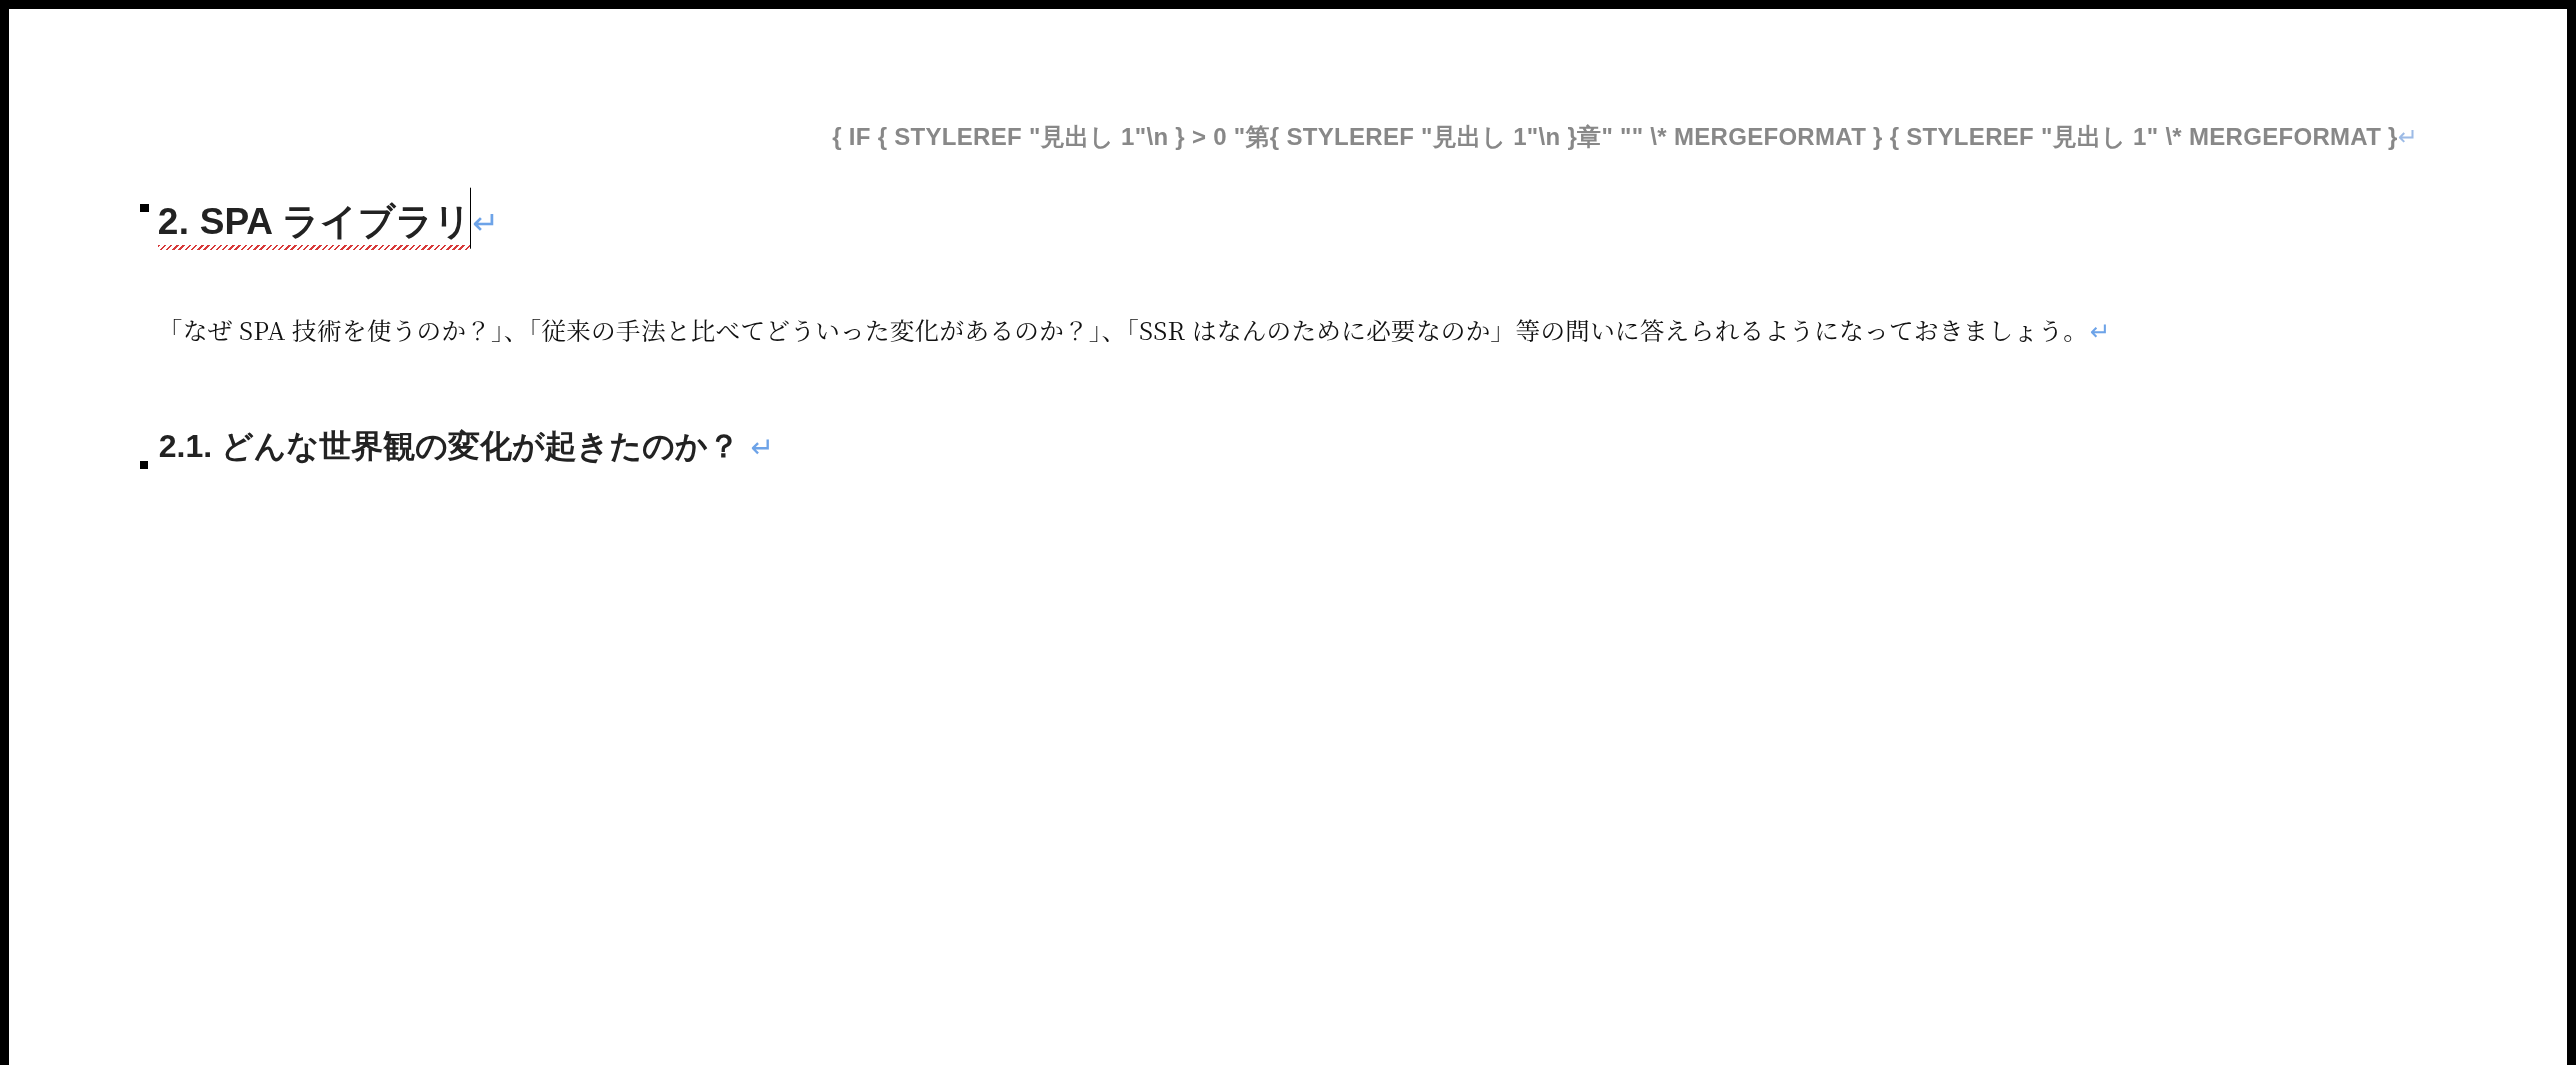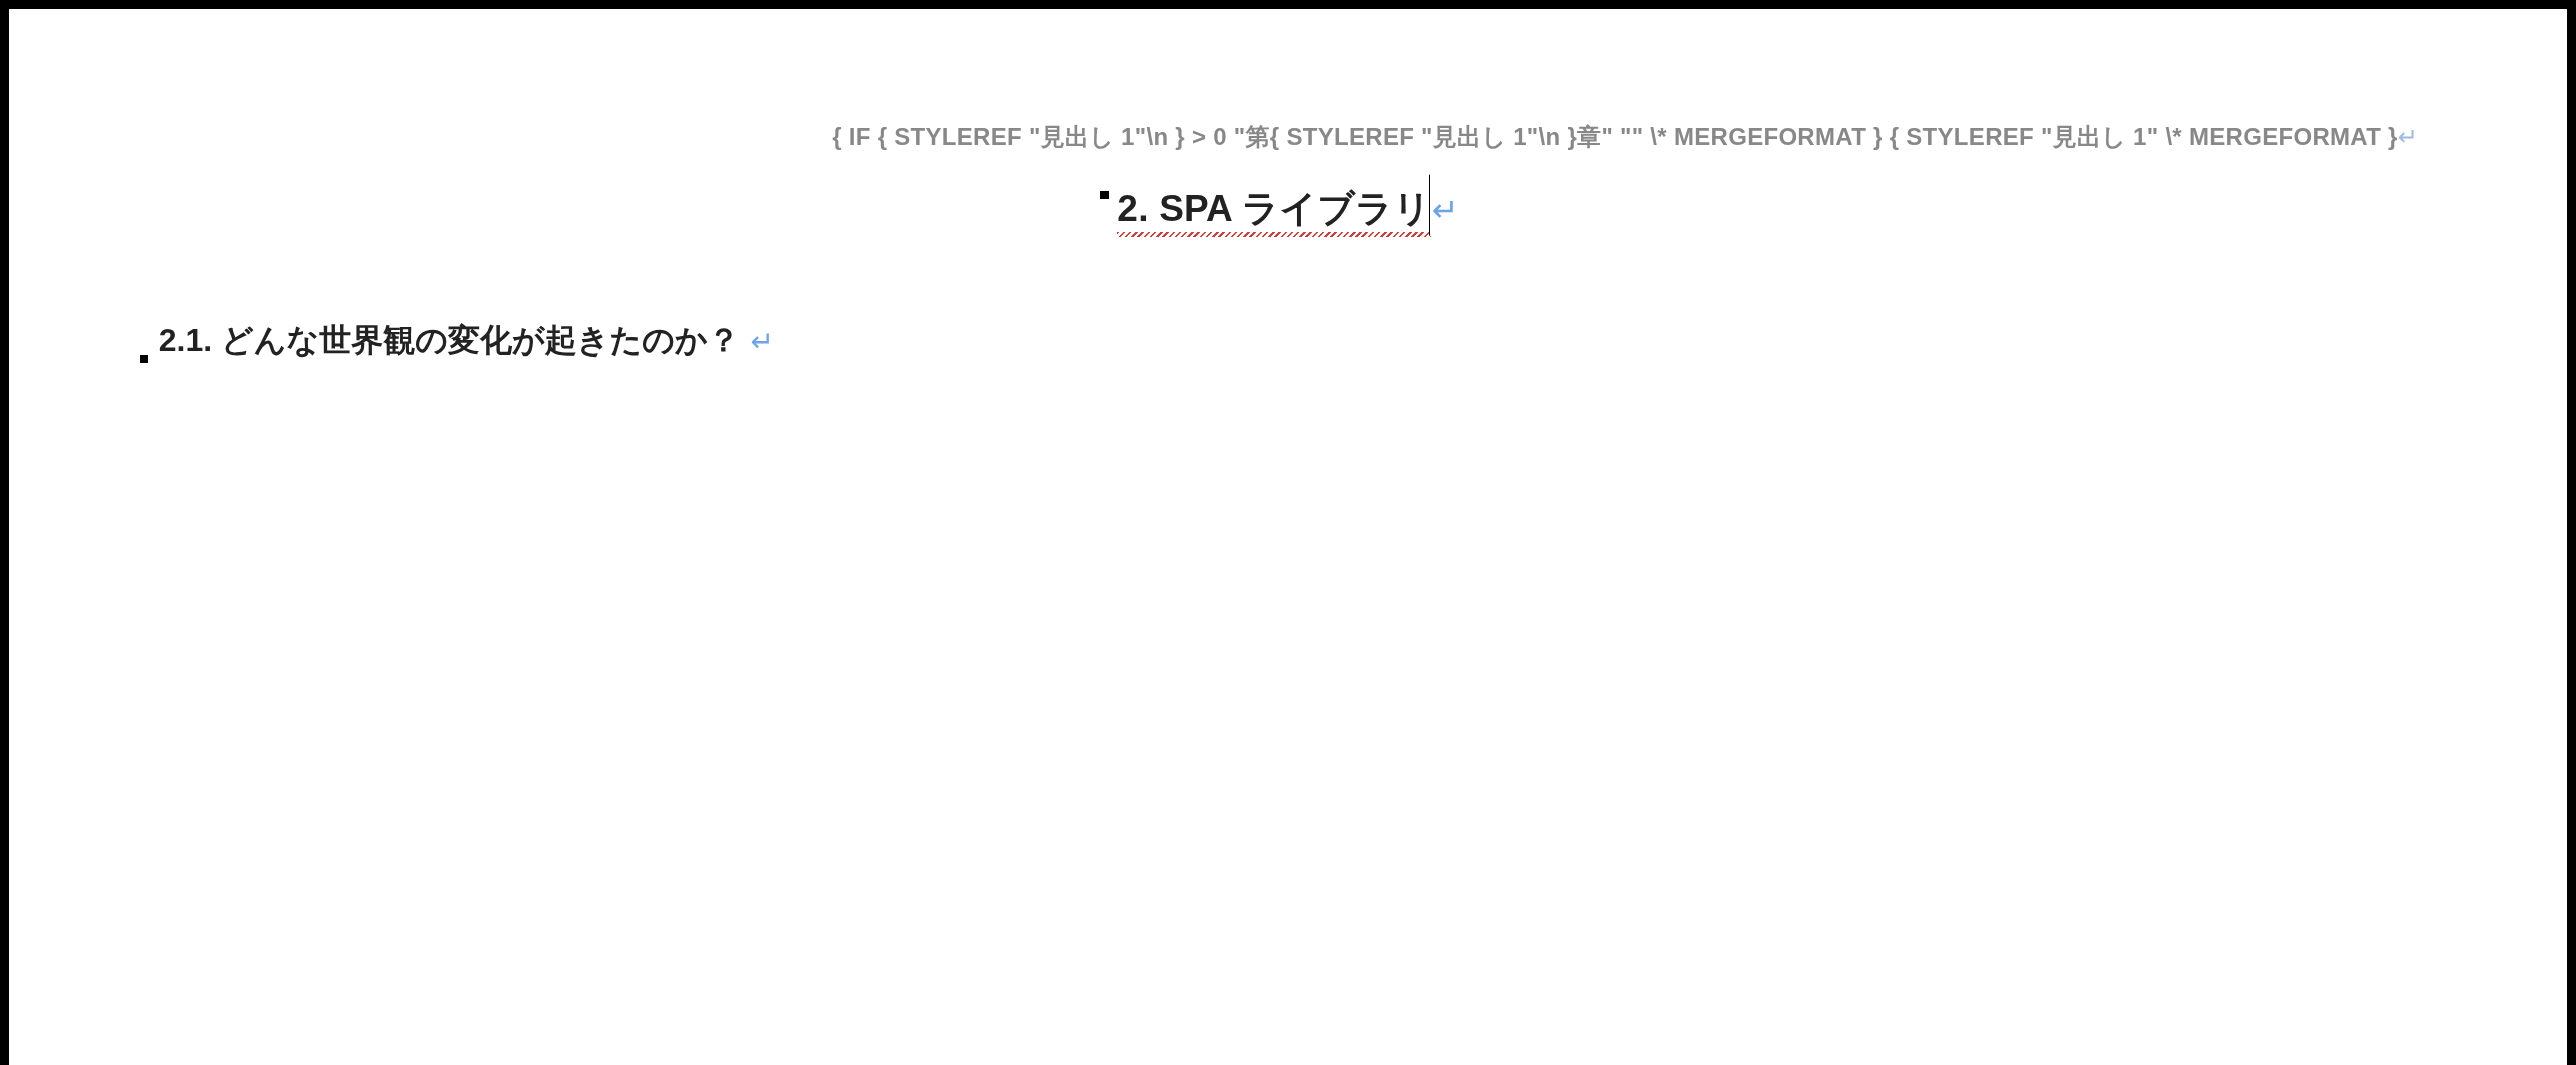--- a/index.html
+++ b/index.html
@@ -26,22 +26,21 @@
     letter-spacing:0.3px;
     font-family:"Helvetica Neue",Arial,"Hiragino Sans","Hiragino Kaku Gothic ProN",sans-serif;
   }
   .field-header .pm{
     color:#9dbbe6;
     font-weight:400;
   }
   .h1-row{
     display:flex;
     align-items:flex-start;
-    margin-top:26px;
-    justify-content:center;
+    margin-top:39px;
   }
   .bullet{
     width:8.8px;height:8.8px;background:#000;flex:0 0 auto;
     margin-top:5.3px;margin-right:8.8px;margin-left:-17.6px;
   }
   .h1{
     font-family:"Helvetica Neue",Arial,"Hiragino Sans","Hiragino Kaku Gothic ProN",sans-serif;
     font-weight:700;
     font-size:37px;
     color:#222;
@@ -121,20 +120,23 @@
     <div class="bullet"></div>
     <div style="position:relative;">
       <span class="h1">
         <span class="num">2.</span>&nbsp;<span>SPA ライブラリ</span>
         <span class="spell-wave"></span>
       </span><span class="h1-cursor"></span><span class="pm-blue">↵</span>
     </div>
   </div>
 
   <div class="body">
+    <p>
+      <span>「なぜ SPA 技術を使うのか？」、「従来の手法と比べてどういった変化があるのか？」、「SSR はなんのために必要なのか」等の問いに答えられるようになっておきましょう。</span><span class="pm-down">↵</span>
+    </p>
   </div>
 
   <div class="h2-row">
     <div class="bullet2"></div>
     <div class="h2">
       <span>2.1.</span>&nbsp;<span>どんな世界観の変化が起きたのか？</span>&nbsp;<span class="pm-blue" style="font-size:28px;">↵</span>
     </div>
   </div>
 
 </div>

